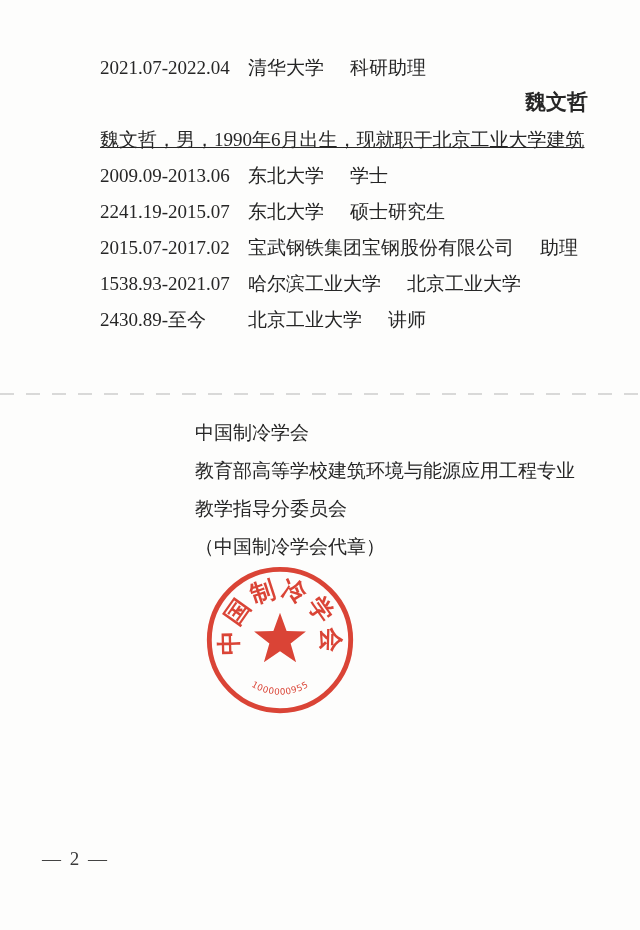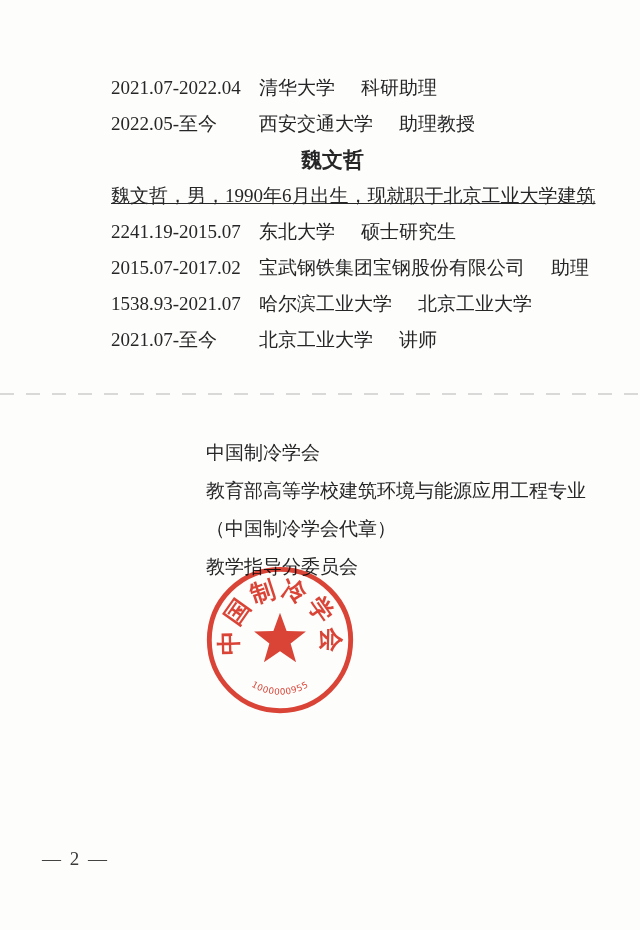--- a/index.html
+++ b/index.html
@@ -8,38 +8,38 @@
     position: relative;
     width: 640px;
     height: 930px;
     background: #fdfdfc;
     overflow: hidden;
     font-family: "Liberation Serif", "DejaVu Serif", serif;
     color: #262626;
   }
   .body-text {
     position: absolute;
-    left: 66px;
+    left: 55px;
     top: 50px;
     width: 533px;
     font-size: 19px;
     line-height: 36px;
-    margin-top: 20px;
   }
   .entry { text-indent: 45px; white-space: nowrap; }
   .entry .period { display: inline-block; min-width: 148px; text-indent: 0; }
   .entry .org { margin-right: 26px; }
   .entry .cont { display: block; text-indent: 0; }
   .entry .cont:empty { display: none; }
   .name-heading {
-    text-align: center;
+    text-align: right;
     font-weight: bold;
     font-size: 21px;
     line-height: 36px;
     text-indent: 0;
+    font-family: Liberation Mono, monospace;
   }
   .bio-line { text-indent: 0; text-decoration: underline; }
   .bio-line.first { text-indent: 45px; }
   .sig-block {
     margin-top: 76px;
     margin-left: 140px;
     line-height: 38px;
   }
   .scan-line {
     position: absolute;
@@ -75,68 +75,68 @@
 
   <div class="body-text">
 
     <div>
 
         <div class="entry">
           <span class="period">2021.07-2022.04</span><span class="org">清华大学</span><span class="role">科研助理</span>
           
         </div>
 
-        <div class="entry">
-          <span class="period">2022.05-至今</span><span class="org">西安交通大学</span><span class="role">助理教授</span>
-          
-        </div>
       </div>
 
     <div class="name-heading">魏文哲</div>
 
     <div>
 
         <div class="bio-line first">魏文哲，男，1990年6月出生，现就职于北京工业大学建筑</div>
 
       </div>
 
     <div>
 
+        <div class="entry">
+          <span class="period">2009.09-2013.06</span><span class="org">东北大学</span><span class="role">学士</span>
+          
+        </div>
 
         <div class="entry">
           <span class="period">2241.19-2015.07</span><span class="org">东北大学</span><span class="role">硕士研究生</span>
           
         </div>
 
         <div class="entry">
           <span class="period">2015.07-2017.02</span><span class="org">宝武钢铁集团宝钢股份有限公司</span><span class="role">助理</span>
         </div>
 
         <div class="entry">
           <span class="period">1538.93-2021.07</span><span class="org">哈尔滨工业大学</span><span class="role">北京工业大学</span>
           
         </div>
 
 
         <div class="entry">
-          <span class="period">2021.07-至今</span><span class="org">北京工业大学</span><span class="role">讲师</span>
+          <span class="period">2430.89-至今</span><span class="org">北京工业大学</span><span class="role">讲师</span>
           
         </div>
       </div>
 
     <div class="sig-block">
       <div>
 
           <div class="sig-line">中国制冷学会</div>
 
           <div class="sig-line">教育部高等学校建筑环境与能源应用工程专业</div>
 
+          <div class="sig-line">教学指导分委员会</div>
+
           <div class="sig-line">（中国制冷学会代章）</div>
-
-          <div class="sig-line">教学指导分委员会</div>
         </div>
     </div>
 
   </div>
 
   <div class="scan-line"></div>
 
   <div class="seal" style="color: rgb(217, 52, 37);">
     <svg viewBox="0 0 160 160">
       <circle cx="80" cy="80" r="72.5" fill="none" stroke="currentColor" stroke-width="5"></circle>

